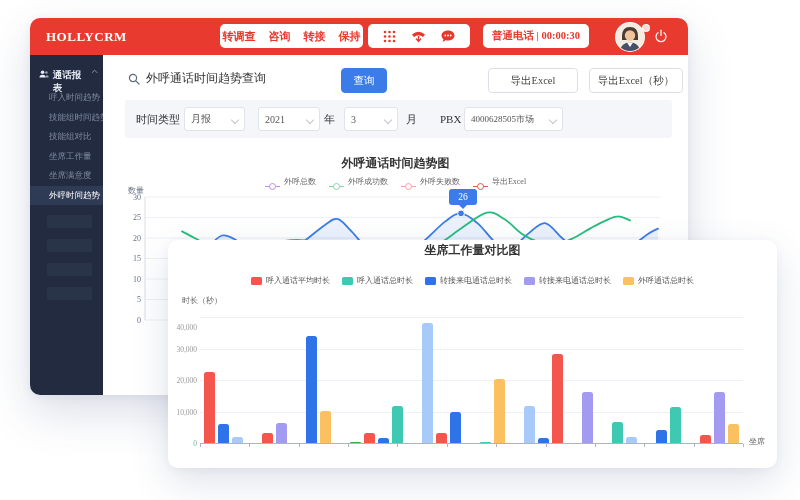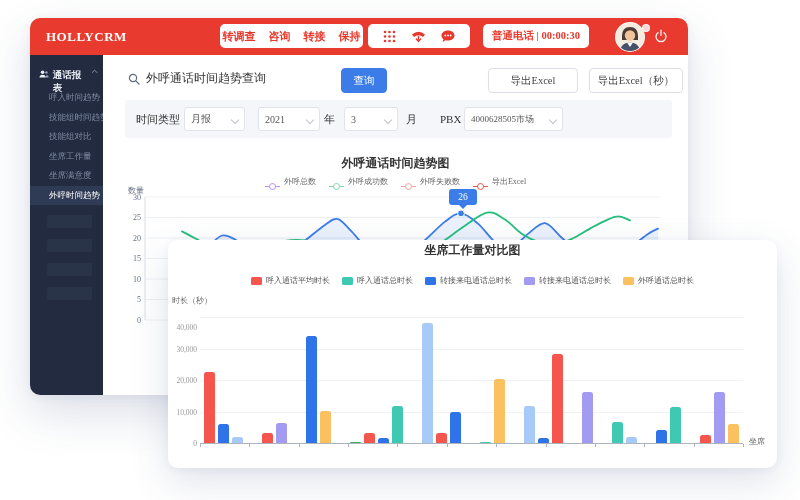--- a/index.html
+++ b/index.html
@@ -51,21 +51,21 @@
   .lc-svg{position:absolute;left:22px;top:128px;}
   .tooltip{position:absolute;left:346px;top:134px;width:28px;height:16px;background:#3B7CE8;border-radius:3px;color:#fff;font-size:9.5px;line-height:16px;text-align:center;z-index:2;}
   .tooltip:after{content:"";position:absolute;left:50%;bottom:-4px;margin-left:-4px;border:4px solid transparent;border-top-color:#3B7CE8;border-bottom:none;}
   
   .card{position:absolute;left:168px;top:240px;width:609px;height:228px;background:#fff;border-radius:10px;
         box-shadow:0 14px 38px rgba(60,80,130,.16),0 2px 8px rgba(60,80,130,.06);z-index:5;}
   .bc-title{position:absolute;left:0;top:2px;width:100%;text-align:center;font-size:12px;font-weight:bold;color:#333;}
   .bc-legend{position:absolute;left:0;top:35px;width:100%;display:flex;justify-content:center;gap:12px;align-items:center;}
   .bc-item{display:flex;align-items:center;gap:4px;font-size:8px;color:#555;cursor:pointer;}
   .bc-swatch{width:11px;height:8px;border-radius:1.5px;}
-  .bc-ylabel{position:absolute;left:4px;top:55px;font-size:8px;color:#666;}
+  .bc-ylabel{position:absolute;left:14px;top:55px;font-size:8px;color:#666;}
   .bc-ytick{position:absolute;width:26px;text-align:right;font-size:7.5px;color:#999;}
   .bc-grid{position:absolute;left:32px;width:543px;height:1px;background:#EEF1F5;}
   .bc-axis{position:absolute;left:32px;top:203px;width:543px;height:1px;background:#AEB4BE;}
   .bc-tick{position:absolute;top:204px;width:1px;height:3px;background:#AEB4BE;}
   .bc-xlabel{position:absolute;left:581px;top:196px;font-size:8px;color:#666;}
   .bars{position:absolute;left:36px;top:77px;width:535px;height:126px;display:flex;align-items:flex-end;justify-content:space-between;}
   .cluster{display:flex;align-items:flex-end;gap:3px;height:100%;}
   .bar{width:11px;border-radius:2.5px 2.5px 0 0;}
 </style>
 </head>

